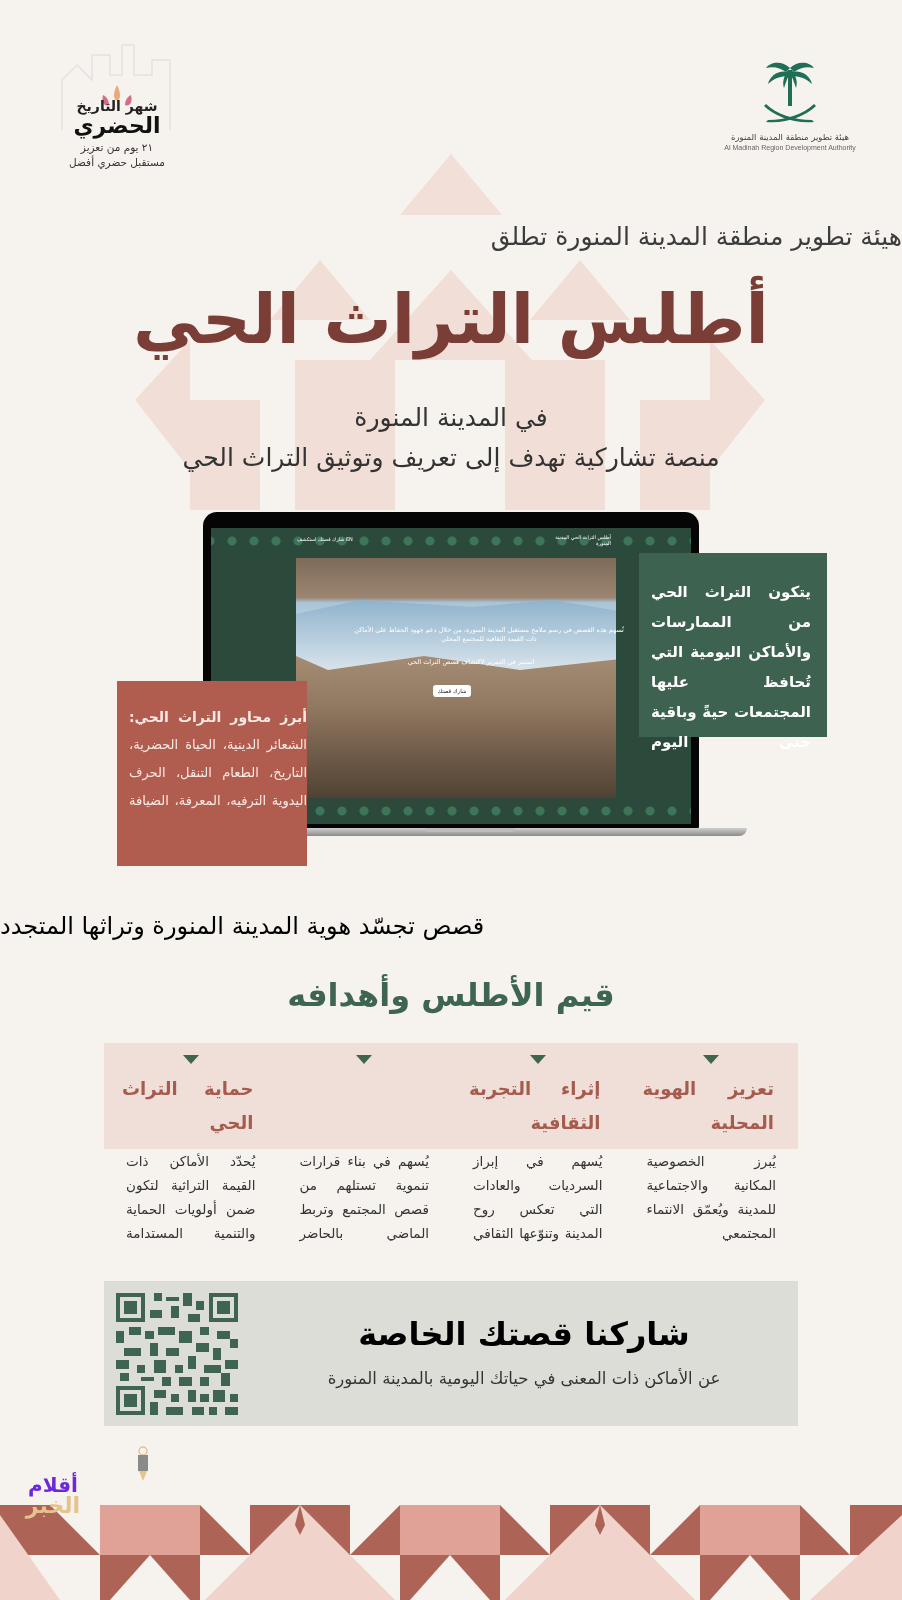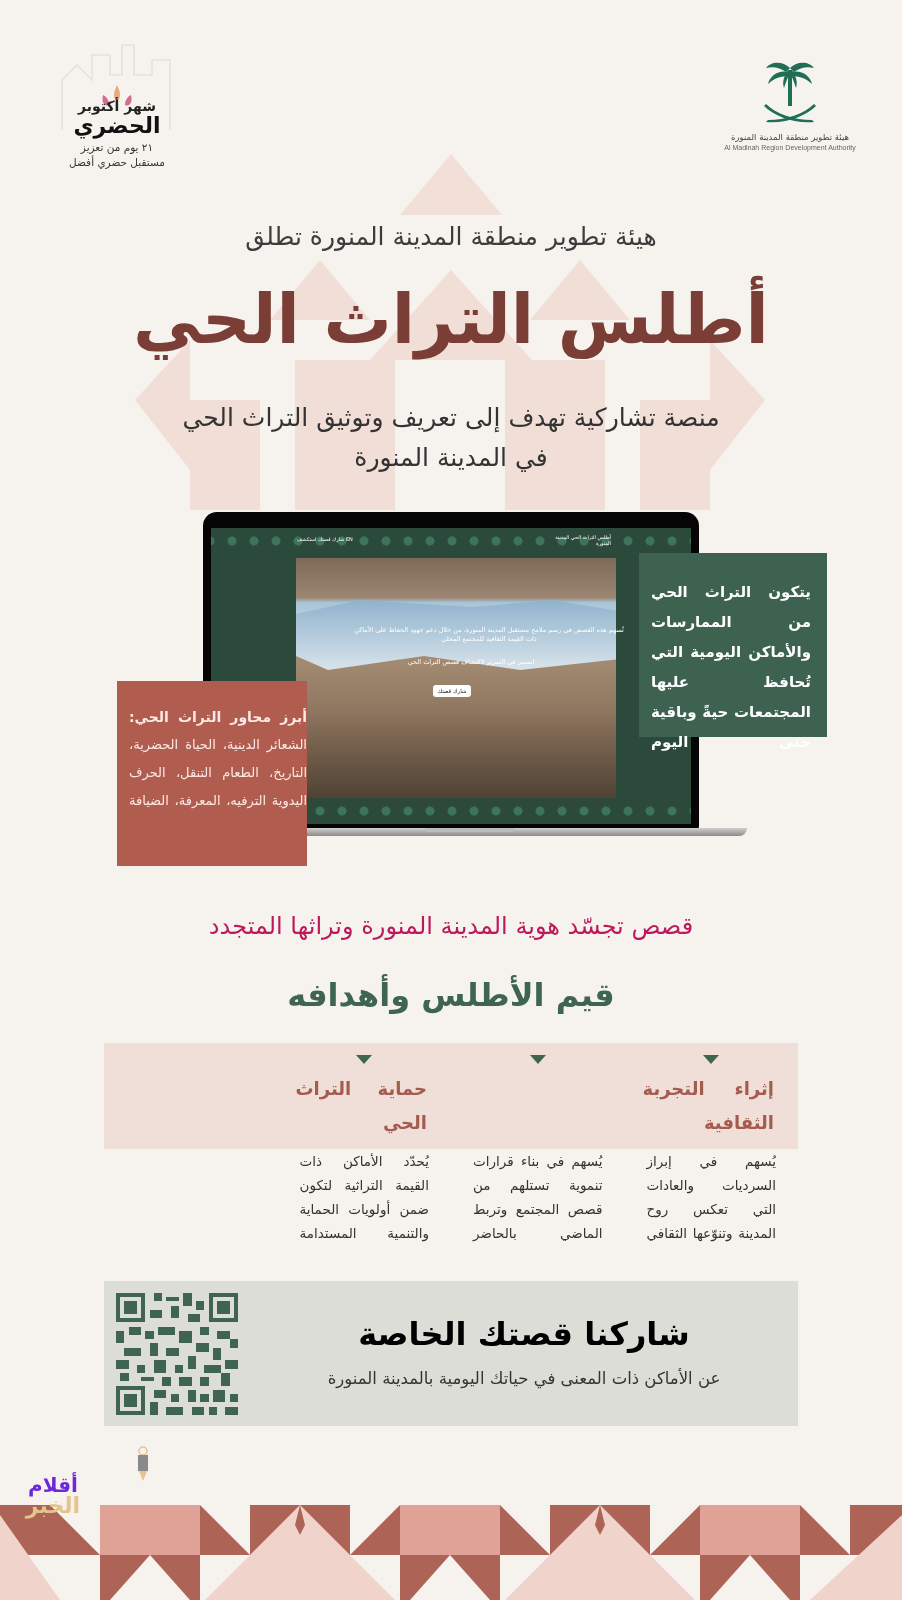--- a/index.html
+++ b/index.html
@@ -23,21 +23,21 @@
     .logo-month .l2 { position: absolute; top: 73px; width: 130px; font-size: 22px; font-weight: bold; color: #111; }
     .logo-month .l3 { position: absolute; top: 101px; width: 130px; font-size: 10.5px; color: #333; }
     .logo-month .l4 { position: absolute; top: 116px; width: 130px; font-size: 10.5px; color: #333; }
 
     .logo-authority { left: 715px; top: 60px; width: 150px; text-align: center; }
     .logo-authority svg { display: block; margin: 0 auto; }
     .logo-authority .ar { font-size: 8.5px; color: #444; margin-top: 6px; }
     .logo-authority .en { font-size: 7px; color: #666; direction: ltr; margin-top: 2px; font-family: "Liberation Sans", sans-serif; }
 
     
-    .kicker { left: 0; top: 222px; width: 902px; text-align: center; font-size: 25px; color: #3c3c3c; }
+    .kicker { left: 0; top: 222px; width: 902px; text-align: right; font-size: 25px; color: #3c3c3c; }
     .main-title { left: 0; top: 280px; width: 902px; text-align: center; font-size: 68px; font-weight: bold; color: #7a3e36; letter-spacing: 1px; }
     .subtitle { left: 0; top: 398px; width: 902px; text-align: center; font-size: 25px; color: #333; line-height: 40px; }
 
     
     .laptop { left: 203px; top: 512px; width: 500px; height: 326px; }
     .laptop .lid {
       position: absolute; left: 0; top: 0; width: 496px; height: 318px;
       background: #050505; border-radius: 14px 14px 4px 4px;
     }
     .laptop .screen {
@@ -81,21 +81,21 @@
       left: 639px; top: 553px; width: 188px; height: 184px; background: #3d6250;
       color: #fff; font-size: 15px; line-height: 30px; padding: 24px 16px 12px 12px; text-align: justify; text-align-last: justify;
       font-weight: bold;
     }
     .card-red {
       left: 117px; top: 681px; width: 190px; height: 185px; background: #b05d50;
       color: #fbe9e4; font-size: 13px; line-height: 28px; padding: 22px 0 0 12px; text-align: justify; text-align-last: justify;
     }
     .card-red .hd { font-weight: bold; font-size: 14px; }
 
-    .stories { left: 0; top: 912px; width: 902px; text-align: center; font-size: 24px; color: #be185d; }
+    .stories { left: 0; top: 912px; width: 902px; text-align: left; font-size: 24px; color: #000000; }
     .values-title { left: 0; top: 976px; width: 902px; text-align: center; font-size: 32px; font-weight: bold; color: #3f6551; }
 
     .values-band { left: 104px; top: 1043px; width: 694px; height: 106px; background: #f0dfd8; }
     .values-cols { left: 104px; top: 1043px; width: 694px; height: 220px; display: flex; flex-direction: row; }
     .vcol { width: 173.5px; text-align: center; position: relative; }
     .vcol .tri {
       width: 0; height: 0; margin: 12px auto 0;
       border-left: 8px solid transparent; border-right: 8px solid transparent; border-top: 9px solid #3f6551;
     }
     .vcol .vt {
@@ -138,21 +138,21 @@
 
 <div class="layer logo-month">
   <svg class="city" viewBox="0 0 130 90">
     <path d="M10 90 V40 L25 25 L40 40 V15 H58 V35 H70 V5 H82 V35 H100 V20 H118 V90" fill="none" stroke="#e4e2de" stroke-width="1.5"></path>
   </svg>
   <svg class="drops" viewBox="0 0 40 30">
     <path d="M20 0 C16 8 16 14 20 16 C24 14 24 8 20 0Z" fill="#eba97a"></path>
     <path d="M6 10 C4 18 8 22 12 20 C12 16 10 12 6 10Z" fill="#d46c8a"></path>
     <path d="M34 10 C36 18 32 22 28 20 C28 16 30 12 34 10Z" fill="#d46c8a"></path>
   </svg>
-  <div class="l1">شهر أكتوبر</div>
+  <div class="l1">شهر التاريخ</div>
   <div class="l2">الحضري</div>
   <div class="l3">٢١ يوم من تعزيز</div>
   <div class="l4">مستقبل حضري أفضل</div>
 </div>
 
 <div class="layer logo-authority">
   <svg width="60" height="66" viewBox="0 0 60 66">
     <g fill="#1f6e55">
       <path d="M30 8 C22 0 10 2 6 8 C14 6 20 8 26 12 Z"></path>
       <path d="M30 8 C38 0 50 2 54 8 C46 6 40 8 34 12 Z"></path>
@@ -165,22 +165,22 @@
       <path d="M54 44 C44 54 26 60 8 60 L6 62 C26 64 46 56 56 46 Z"></path>
     </g>
   </svg>
   <div class="ar">هيئة تطوير منطقة المدينة المنورة</div>
   <div class="en">Al Madinah Region Development Authority</div>
 </div>
 
 <div class="layer kicker">هيئة تطوير منطقة المدينة المنورة تطلق</div>
 <div class="layer main-title">أطلس التراث الحي</div>
 <div class="layer subtitle">
+  <div>في المدينة المنورة</div>
   <div>منصة تشاركية تهدف إلى تعريف وتوثيق التراث الحي</div>
-  <div>في المدينة المنورة</div>
 </div>
 
 <div class="layer laptop">
   <div class="lid"></div>
   <div class="screen">
     <div class="photo"></div>
     <div class="sky"></div>
     <div class="band-top"></div>
     <div class="band-bottom"></div>
     <div class="topnav-left">EN   شارك قصتك   استكشف</div>
@@ -198,20 +198,25 @@
 <div class="layer card-red">
   <div class="hd">أبرز محاور التراث الحي:</div>
   <div>الشعائر الدينية، الحياة الحضرية، التاريخ، الطعام التنقل، الحرف اليدوية الترفيه، المعرفة، الضيافة</div>
 </div>
 
 <div class="layer stories">قصص تجسّد هوية المدينة المنورة وتراثها المتجدد</div>
 
 <div class="layer values-title">قيم الأطلس وأهدافه</div>
 <div class="layer values-band"></div>
 <div class="layer values-cols">
+  <div class="vcol">
+    <div class="tri"></div>
+    <div class="vt">تعزيز الهوية المحلية</div>
+    <div class="vd">يُبرز الخصوصية المكانية والاجتماعية للمدينة ويُعمّق الانتماء المجتمعي</div>
+  </div>
   <div class="vcol">
     <div class="tri"></div>
     <div class="vt">إثراء التجربة الثقافية</div>
     <div class="vd">يُسهم في إبراز السرديات والعادات التي تعكس روح المدينة وتنوّعها الثقافي</div>
   </div>
   <div class="vcol">
     <div class="tri"></div>
     <div class="vd">يُسهم في بناء قرارات تنموية تستلهم من قصص المجتمع وتربط الماضي بالحاضر</div>
   </div>
   <div class="vcol">

